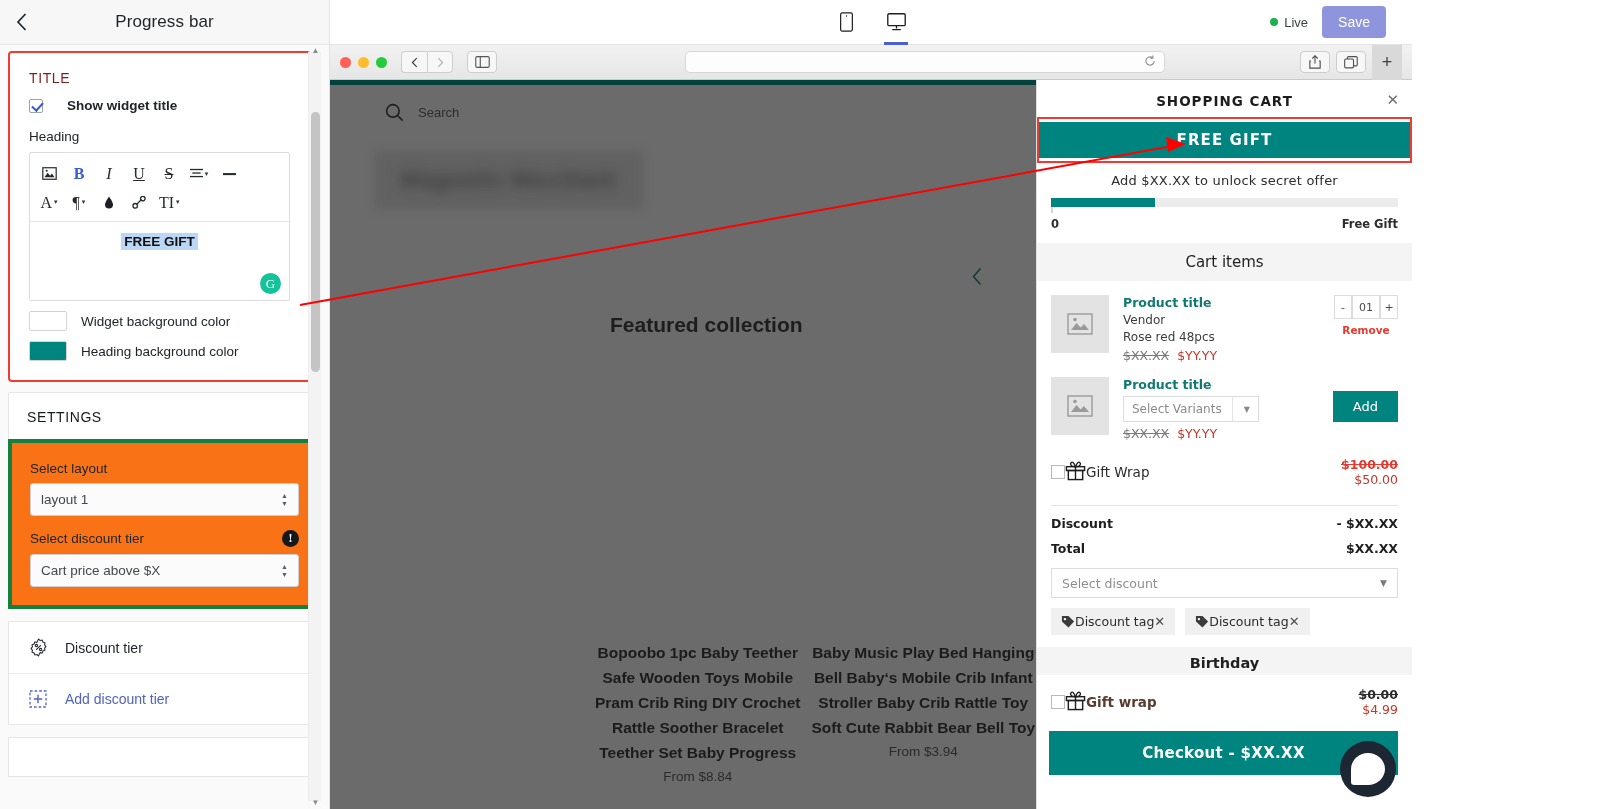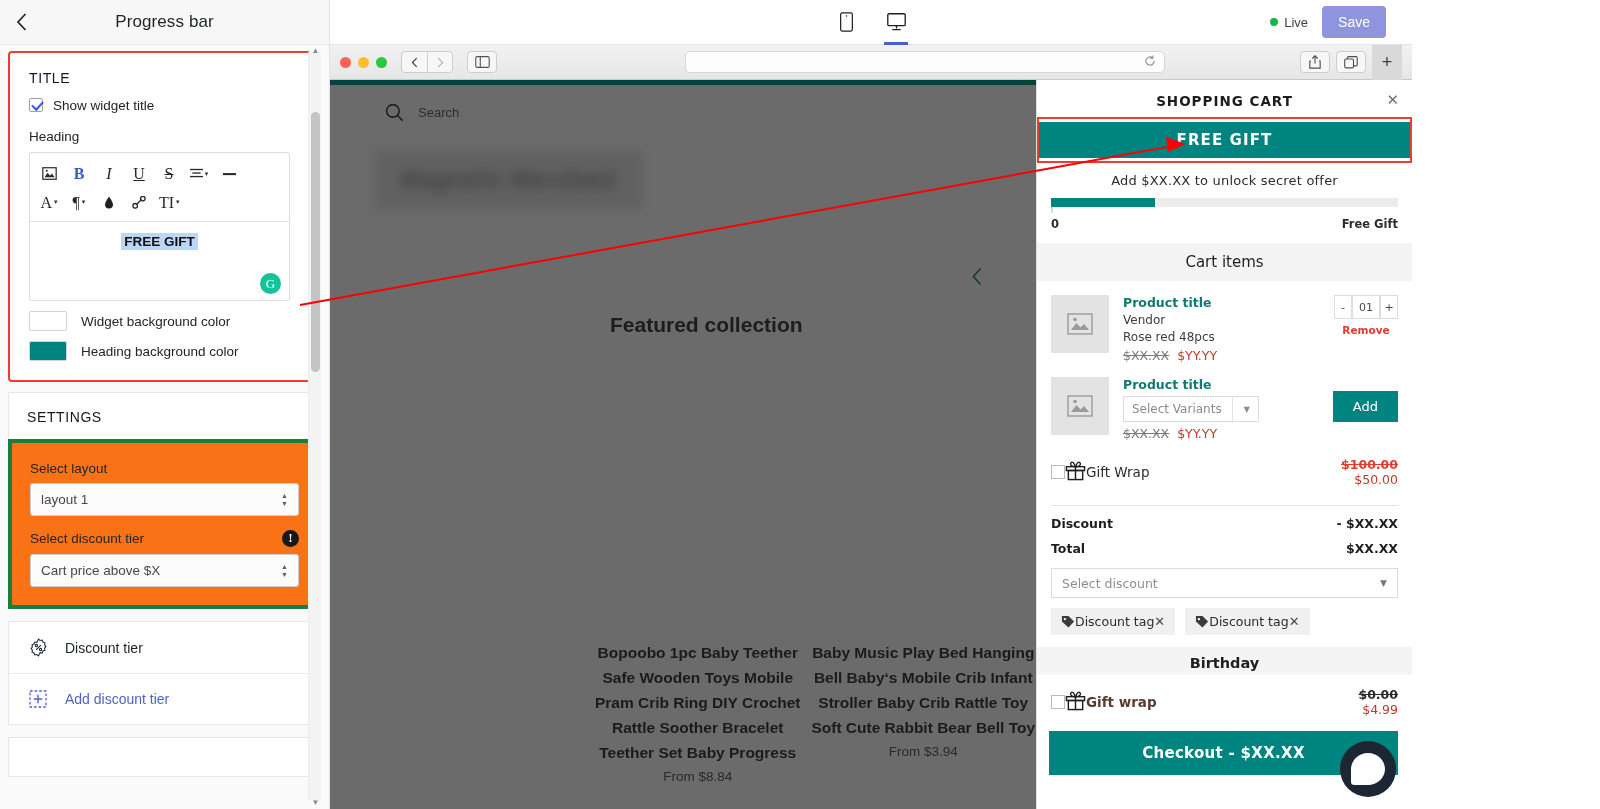--- a/index.html
+++ b/index.html
@@ -42,26 +42,26 @@
     background: #fff; border: 1px solid #e6e6e6; border-radius: 2px;
     margin: 8px 8px 0 8px;
   }
   .panel.title-panel {
     margin: 8px 20px 0 10px;
     outline: 2px solid #f03c30; outline-offset: 0px;
     border-color: transparent;
     position: relative;
   }
   .panel-label {
-    font-size: 14px; color: #0f172a; letter-spacing: .6px;
+    font-size: 14px; color: #7f1d1d; letter-spacing: .6px;
     padding: 16px 18px 10px 18px; font-weight: 400;
   }
   .panel-body { padding: 0 18px 18px 18px; }
 
-  .checkbox-row { display:flex; align-items:flex-start; gap:10px; padding: 2px 0 10px 0; }
+  .checkbox-row { display:flex; align-items:flex-end; gap:24px; padding: 2px 0 10px 0; font-weight: bold; }
   .cb {
     width: 14px; height: 14px; border: 1px solid #9aa3ad; border-radius: 2px;
     background: #fff; position: relative; flex: 0 0 14px;
   }
   .cb.checked::after {
     content: ""; position: absolute; left: 3.5px; top: 0px;
     width: 5px; height: 9px; border: solid #3558d6;
     border-width: 0 2px 2px 0; transform: rotate(42deg);
   }
   .field-label { font-size: 13.5px; color: #21252a; }

